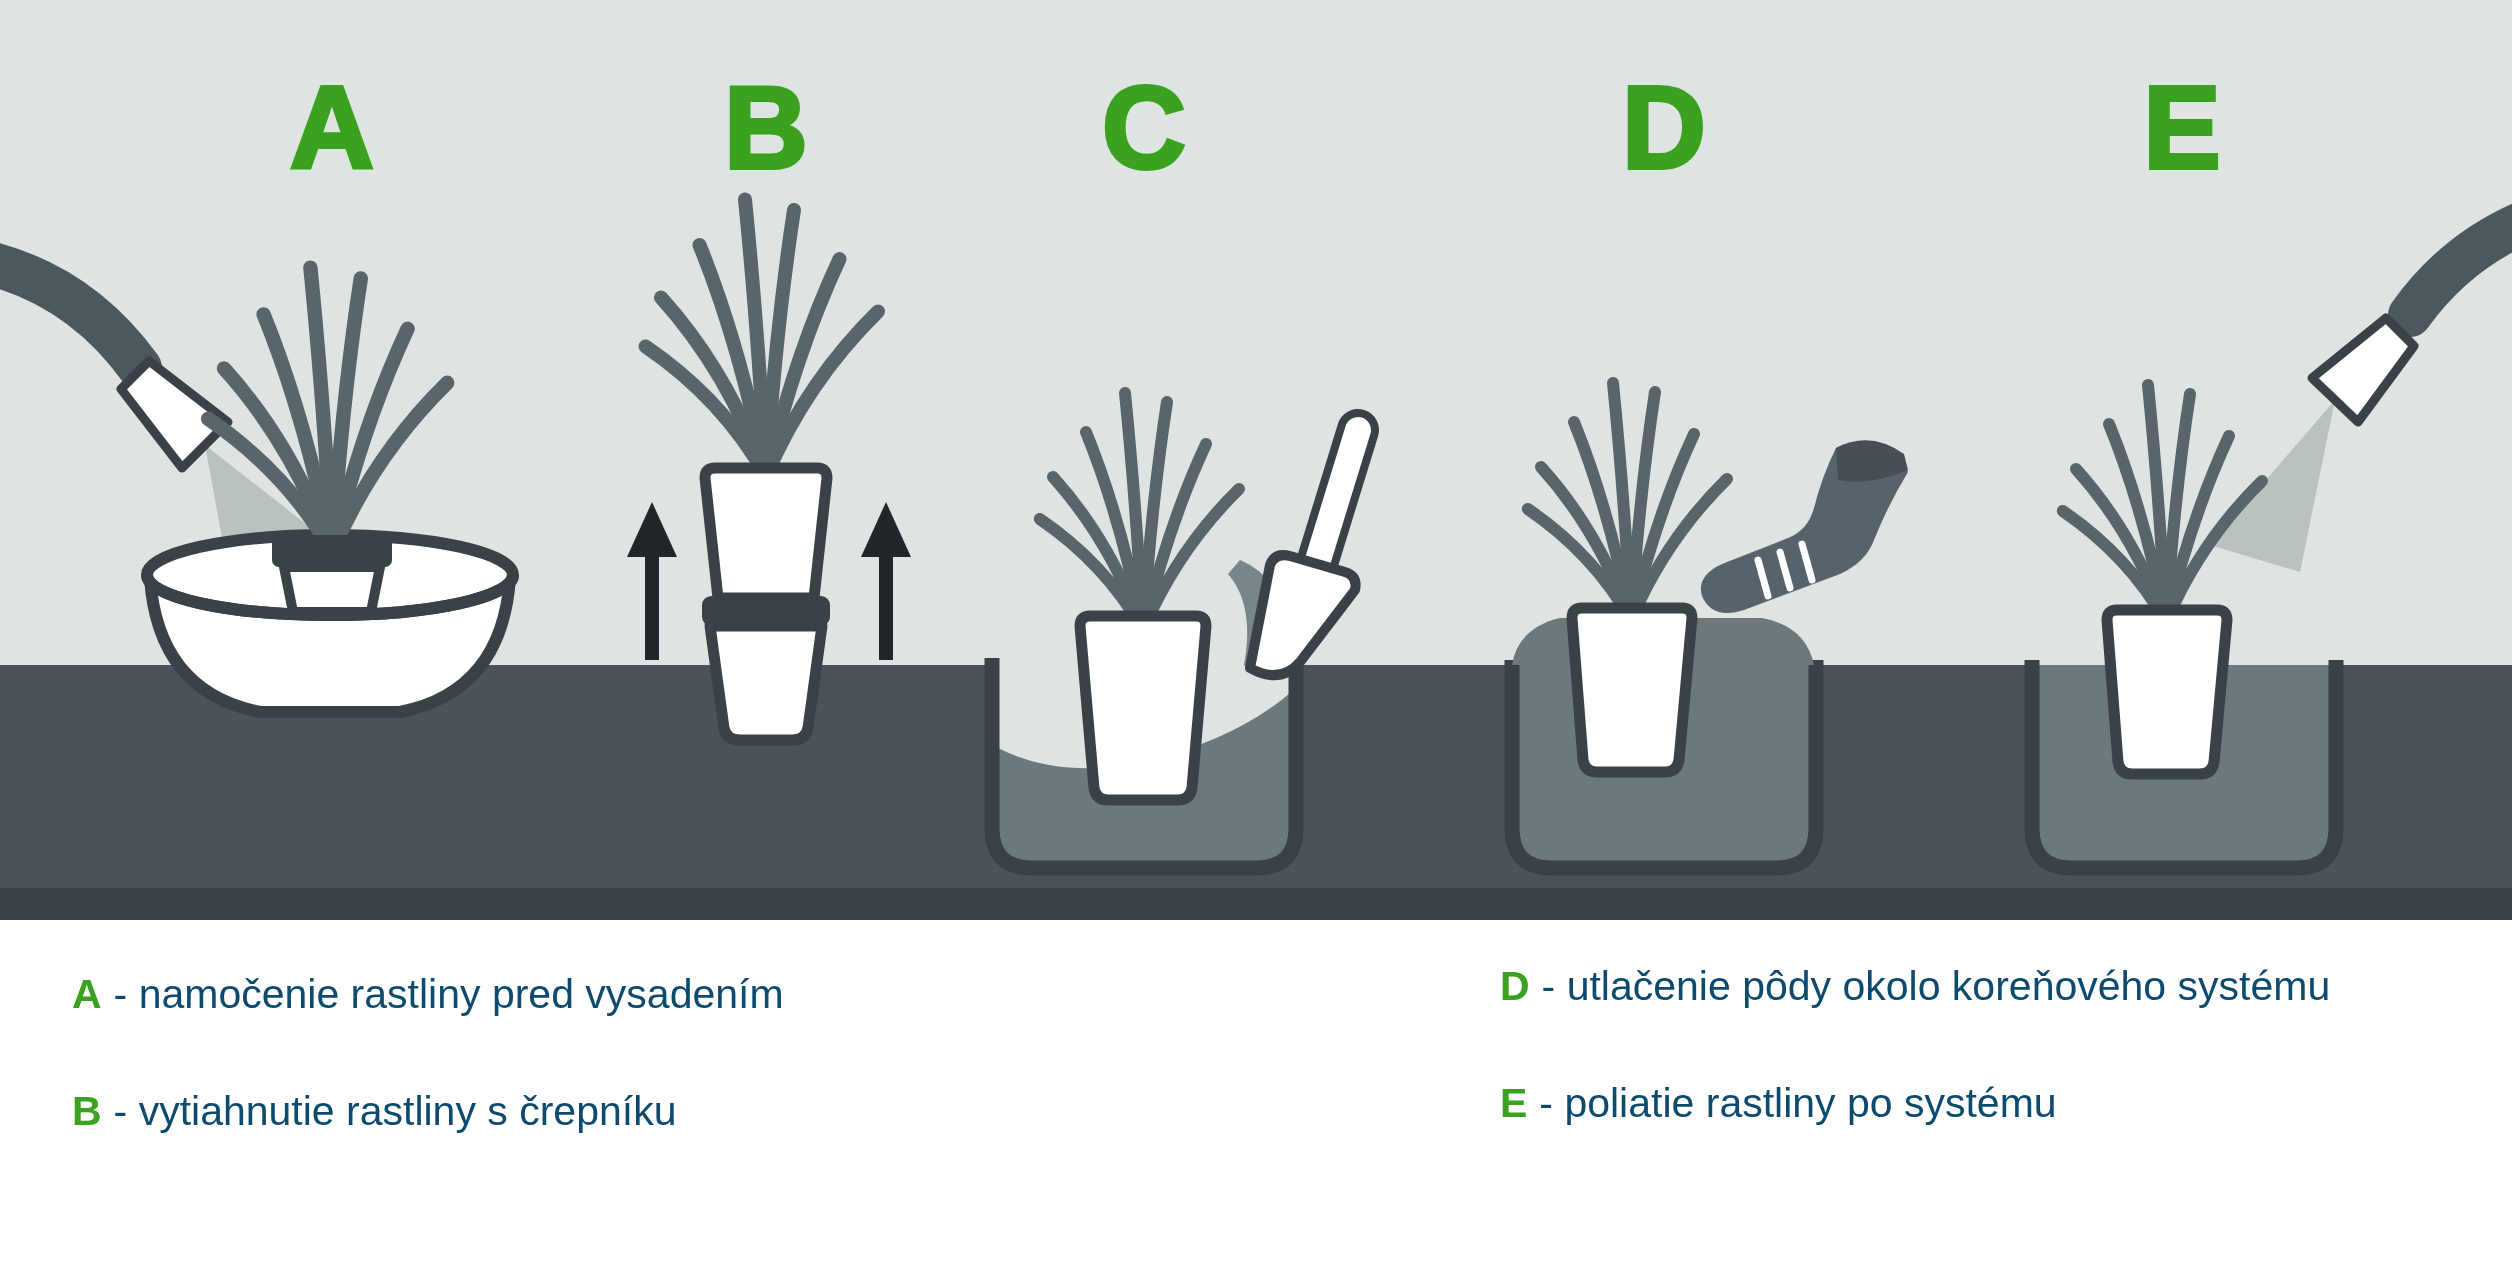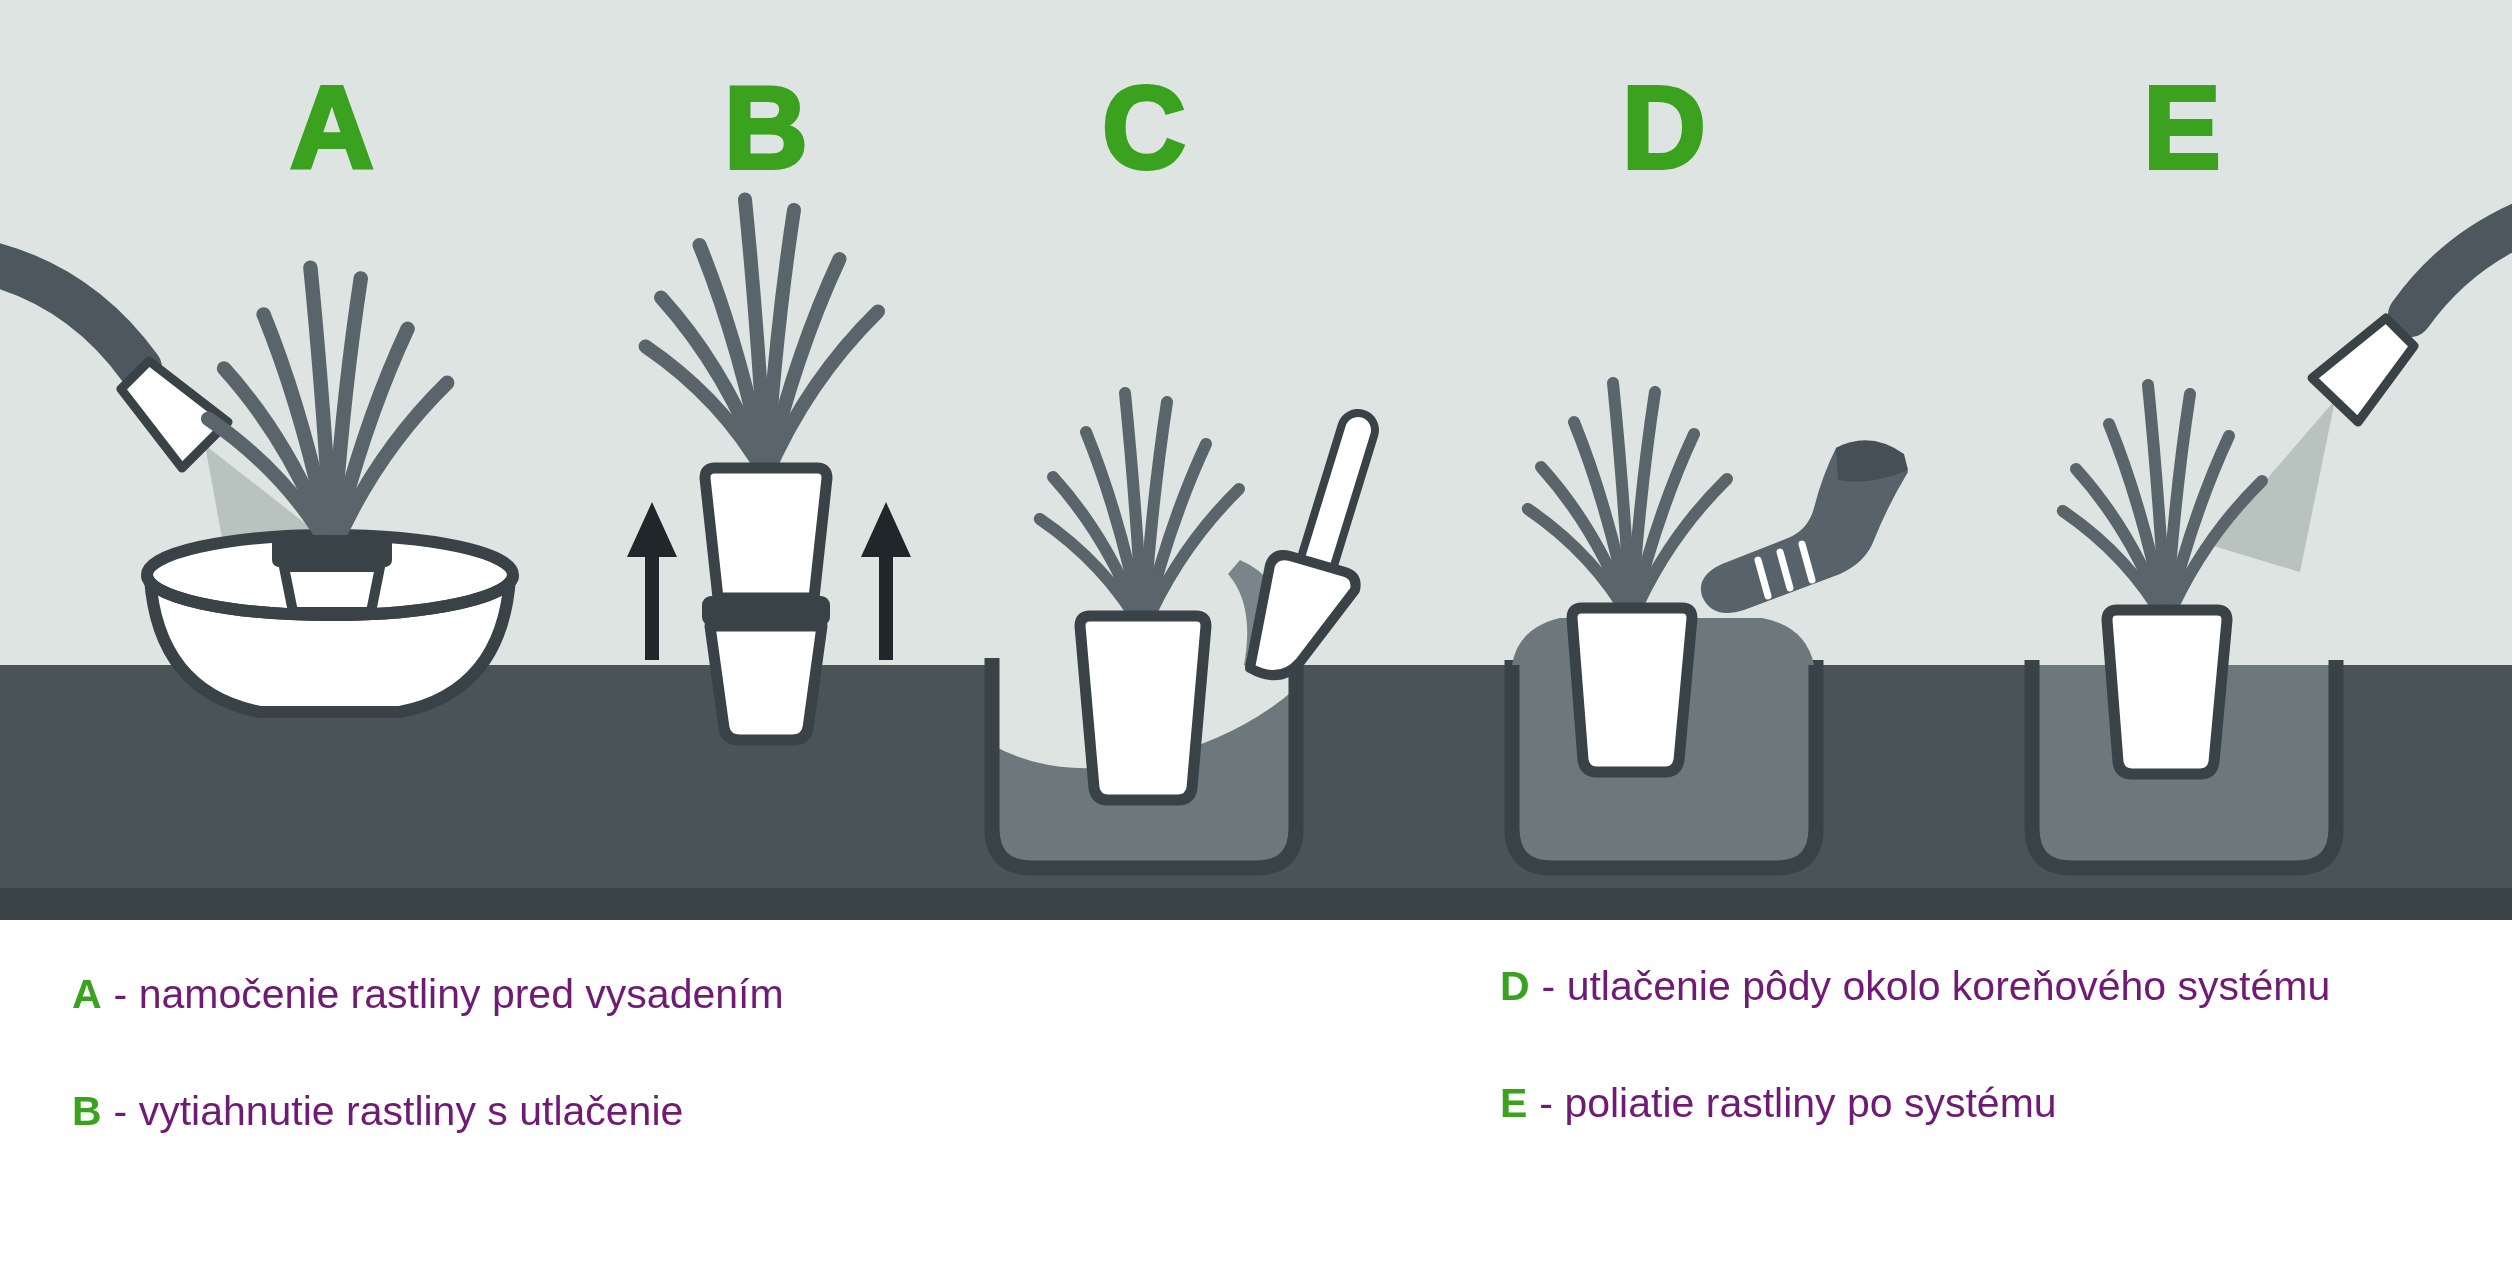--- a/index.html
+++ b/index.html
@@ -14,21 +14,21 @@
     fill:#3aa21e;
     stroke:#3aa21e;
     stroke-width:4;
     paint-order:stroke;
   }
   .legend-col { position:absolute; }
   .legend-col-left  { left:72px;  top:970px; }
   .legend-col-right { left:1500px; top:962px; }
   .legend-item { margin-bottom:68px; font-size:41px; line-height:1.2; color:#111111; white-space:nowrap; }
   .legend-letter { color:#3aa21e; font-weight:bold; margin-right:12px; }
-  .legend-text { color:#701a75; }
+  .legend-text { color:#0c4a6e; }
 </style>
 </head>
 <body>
 
 <div class="page">
 
   <div class="figure">
     <svg width="2512" height="920" viewBox="0 0 2512 920">
 
       <defs>
@@ -115,21 +115,21 @@
       <text class="step-letter" x="1664" y="168" text-anchor="middle">D</text>
       <text class="step-letter" x="2182" y="168" text-anchor="middle">E</text>
     </svg>
   </div>
 
   <div class="legend-col legend-col-left">
     <div class="legend-item">
       <span class="legend-letter">A</span><span class="legend-text">- namočenie rastliny pred vysadením</span>
     </div>
     <div class="legend-item">
-      <span class="legend-letter">B</span><span class="legend-text">- vytiahnutie rastliny s utlačenie</span>
+      <span class="legend-letter">B</span><span class="legend-text">- vytiahnutie rastliny s črepníku</span>
     </div>
   </div>
 
   <div class="legend-col legend-col-right">
     <div class="legend-item">
       <span class="legend-letter">D</span><span class="legend-text">- utlačenie pôdy okolo koreňového systému</span>
     </div>
     <div class="legend-item">
       <span class="legend-letter">E</span><span class="legend-text">- poliatie rastliny po systému</span>
     </div>

